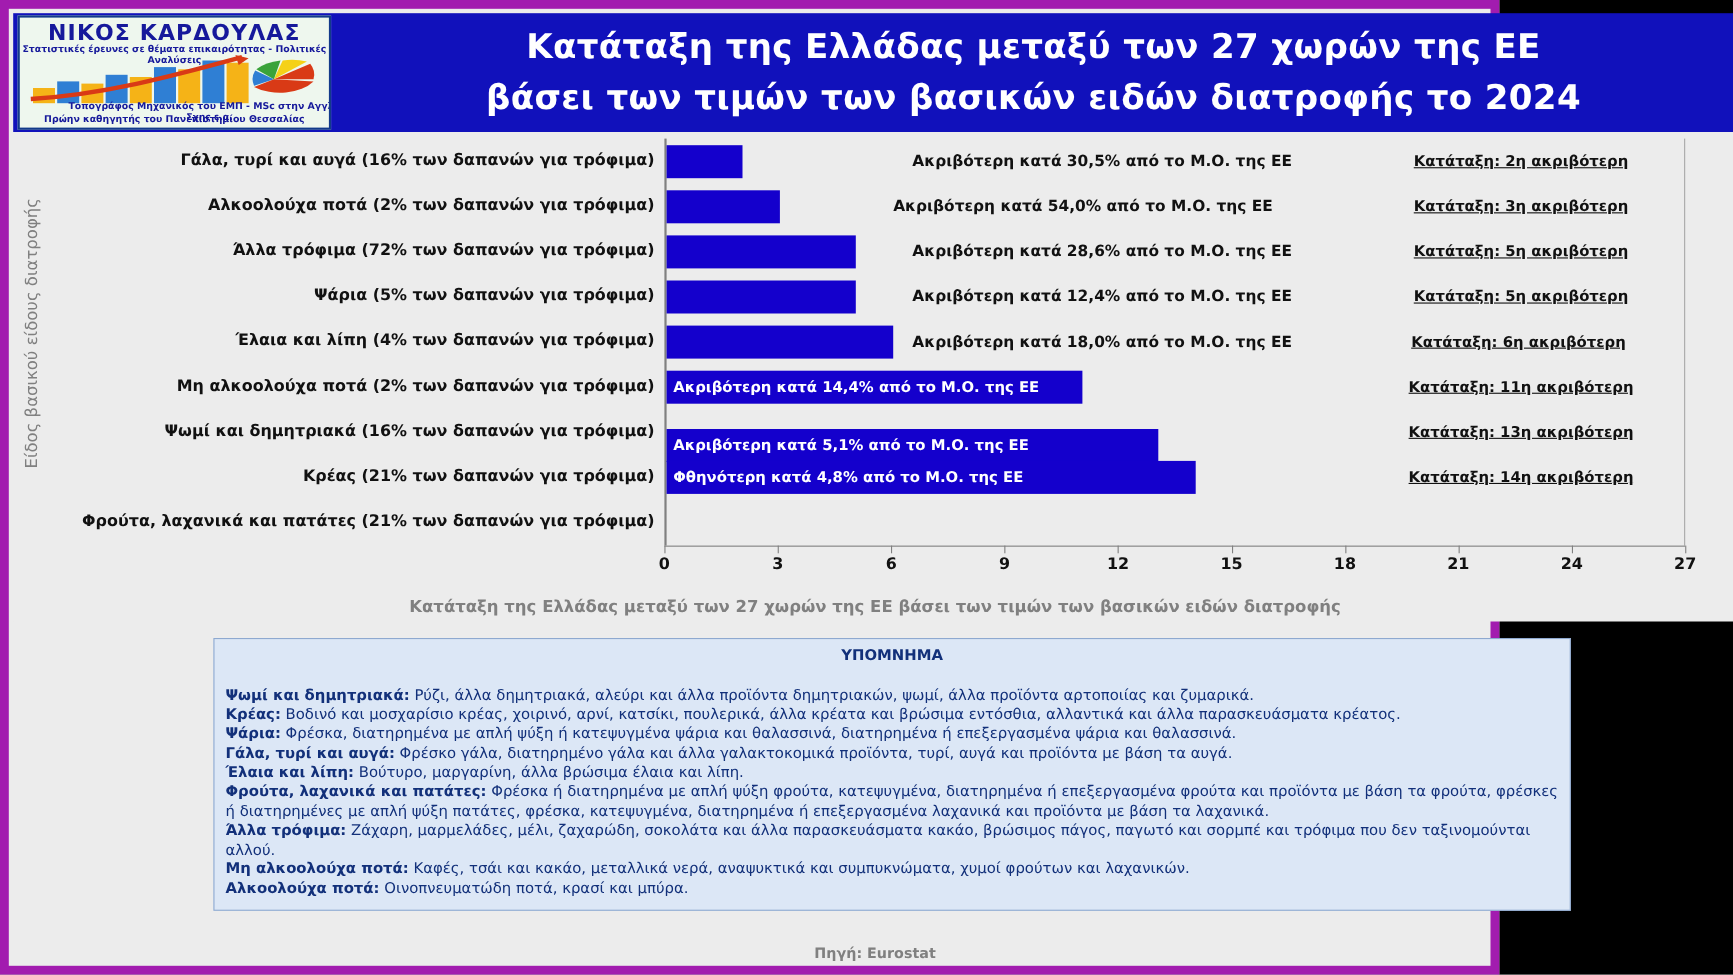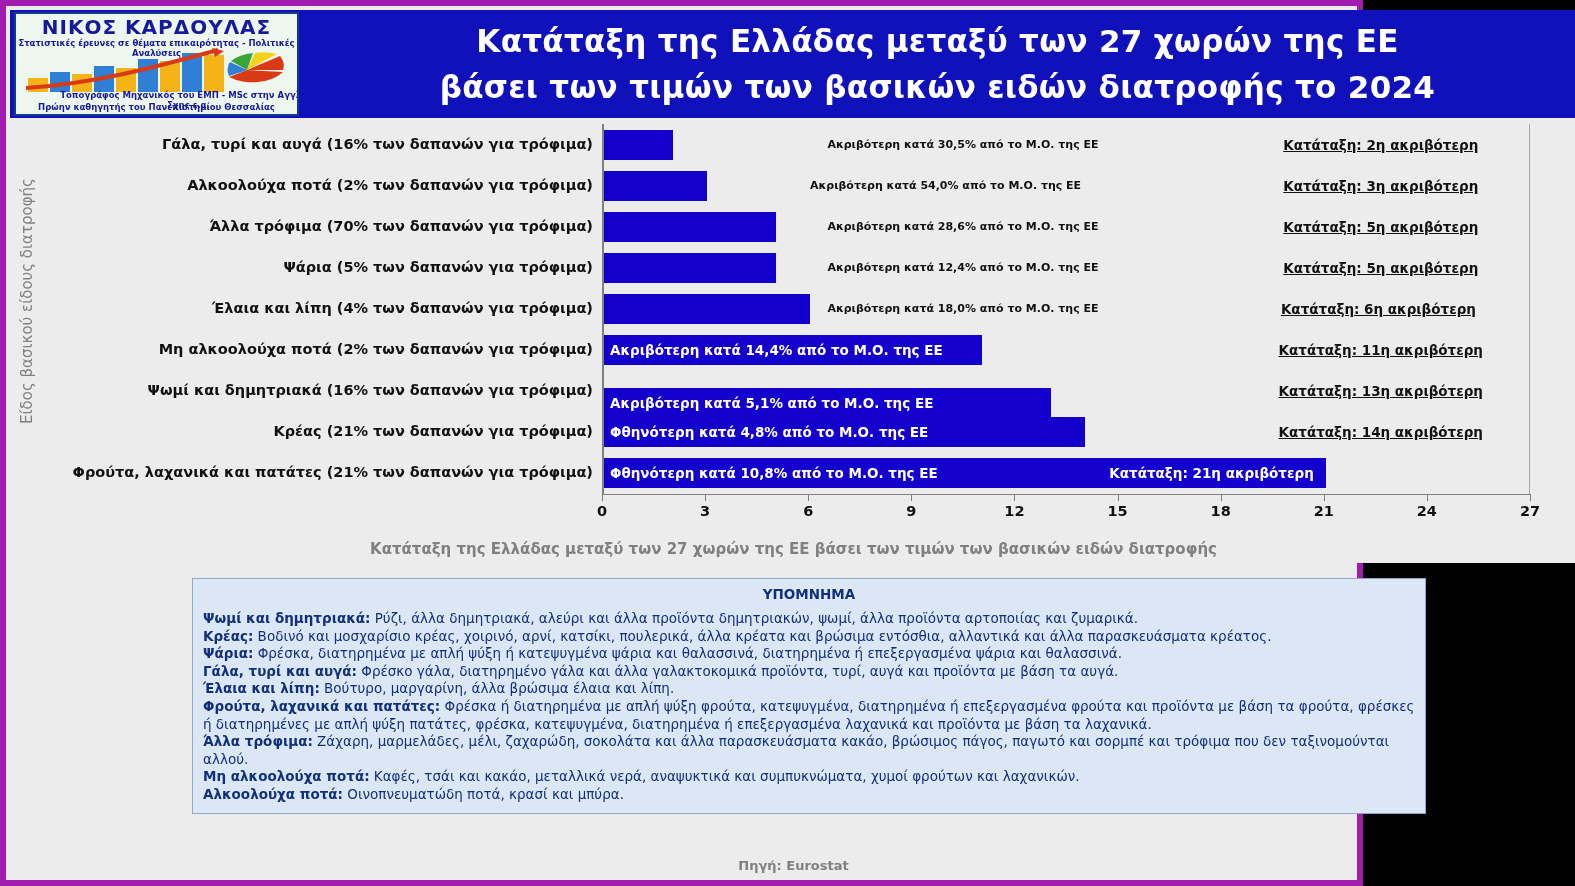--- a/index.html
+++ b/index.html
@@ -6,21 +6,21 @@
   html,body{margin:0;padding:0;}
   body{
     width:1575px;height:886px;
     background:#000;
     font-family:"DejaVu Sans","Liberation Sans",sans-serif;
     overflow:hidden;
   }
   .page{
     position:absolute;left:0;top:0;width:1363px;height:886px;
     background:#ececec;
-    border:6px solid #a21caf;
+    border:8px solid #a21caf;
     box-sizing:border-box;
   }
 
   
   .header{
     position:absolute;left:4px;top:4px;width:1567px;height:108px;
     background:#1111bb;
     box-sizing:border-box;
   }
   .logo{
@@ -101,21 +101,21 @@
   .bar-inner-label{
     position:absolute;left:6px;top:0;height:30px;line-height:30px;
     font-size:13.5px;font-weight:bold;color:#ffffff;white-space:nowrap;
   }
   .bar-inner-rank{
     position:absolute;top:0;height:30px;line-height:30px;
     font-size:13.5px;font-weight:bold;color:#ffffff;white-space:nowrap;
   }
   .out-label{
     position:absolute;
-    font-size:11px;font-weight:bold;color:#111;white-space:nowrap;
+    font-size:14px;font-weight:bold;color:#111;white-space:nowrap;
     height:30px;line-height:30px;
   }
   .rank-label{
     position:absolute;
     font-size:13.5px;font-weight:bold;color:#111;white-space:nowrap;
     height:30px;line-height:30px;
     text-align:center;
     text-decoration:underline;
   }
 
@@ -139,21 +139,21 @@
   
   .legendbox{
     position:absolute;left:186px;top:572px;width:1234px;
     background:#dce7f6;
     border:1px solid #8ea9d0;
     box-sizing:border-box;
     padding:7px 10px 9px 10px;
   }
   .legend-title{
     text-align:center;font-size:13.5px;font-weight:bold;color:#12307a;
-    margin-bottom:8px;
+    margin-bottom:20px;
   }
   .legend-line{
     font-size:13.5px;color:#12307a;line-height:17.6px;
     margin:0;
   }
   .legend-line b{font-weight:bold;}
 
   .source{
     position:absolute;left:4px;top:852px;width:1567px;text-align:center;
     font-size:13px;font-weight:bold;color:#808080;
@@ -203,21 +203,21 @@
 
   <div class="chart-wrap"></div>
 
   <div class="yaxis-title">
     <span>Είδος βασικού είδους διατροφής</span>
   </div>
 
   <div class="cat-labels" id="cat-labels">
       <div class="cat-label" style="top: 11.5556px;">Γάλα, τυρί και αυγά (16% των δαπανών για τρόφιμα)</div>
       <div class="cat-label" style="top: 52.6667px;">Αλκοολούχα ποτά (2% των δαπανών για τρόφιμα)</div>
-      <div class="cat-label" style="top: 93.7778px;">Άλλα τρόφιμα (70% των δαπανών για τρόφιμα)</div>
+      <div class="cat-label" style="top: 93.7778px;">Άλλα τρόφιμα (72% των δαπανών για τρόφιμα)</div>
       <div class="cat-label" style="top: 134.889px;">Ψάρια (5% των δαπανών για τρόφιμα)</div>
       <div class="cat-label" style="top: 176px;">Έλαια και λίπη (4% των δαπανών για τρόφιμα)</div>
       <div class="cat-label" style="top: 217.111px;">Μη αλκοολούχα ποτά (2% των δαπανών για τρόφιμα)</div>
       <div class="cat-label" style="top: 258.222px;">Ψωμί και δημητριακά (16% των δαπανών για τρόφιμα)</div>
       <div class="cat-label" style="top: 299.333px;">Κρέας (21% των δαπανών για τρόφιμα)</div>
       <div class="cat-label" style="top: 340.444px;">Φρούτα, λαχανικά και πατάτες (21% των δαπανών για τρόφιμα)</div>
     </div>
 
   <div class="plot" id="plot">
       <div class="bar" style="top: 5.55556px; width: 68.7407px; background: rgb(20, 0, 204);"></div>
@@ -240,24 +240,20 @@
       </div>
       <div class="rank-label" style="top: 211.111px; left: 663.348px; width: 226.844px;">Κατάταξη: 11η ακριβότερη</div>
       <div class="bar" style="top: 252.222px; width: 446.815px; background: rgb(20, 0, 204); margin-top: 12px;">
         <div class="bar-inner-label">Ακριβότερη κατά 5,1% από το Μ.Ο. της ΕΕ</div>
       </div>
       <div class="rank-label" style="top: 252.222px; left: 663.348px; width: 226.844px;">Κατάταξη: 13η ακριβότερη</div>
       <div class="bar" style="top: 293.333px; width: 481.185px; background: rgb(20, 0, 204);">
         <div class="bar-inner-label">Φθηνότερη κατά 4,8% από το Μ.Ο. της ΕΕ</div>
       </div>
       <div class="rank-label" style="top: 293.333px; left: 663.348px; width: 226.844px;">Κατάταξη: 14η ακριβότερη</div>
-      <div class="bar" style="top: 334.444px; width: 721.778px; background: rgb(20, 0, 204);">
-        <div class="bar-inner-label">Φθηνότερη κατά 10,8% από το Μ.Ο. της ΕΕ</div>
-        <div class="bar-inner-rank" style="right: 12px;">Κατάταξη: 21η ακριβότερη</div>
-      </div>
     </div>
 
   <div class="xaxis" id="xaxis">
       <div class="tick" style="left: 0px;"></div>
       <div class="tick-label" style="left: 0px;">0</div>
       <div class="tick" style="left: 103.111px;"></div>
       <div class="tick-label" style="left: 103.111px;">3</div>
       <div class="tick" style="left: 206.222px;"></div>
       <div class="tick-label" style="left: 206.222px;">6</div>
       <div class="tick" style="left: 309.333px;"></div>

